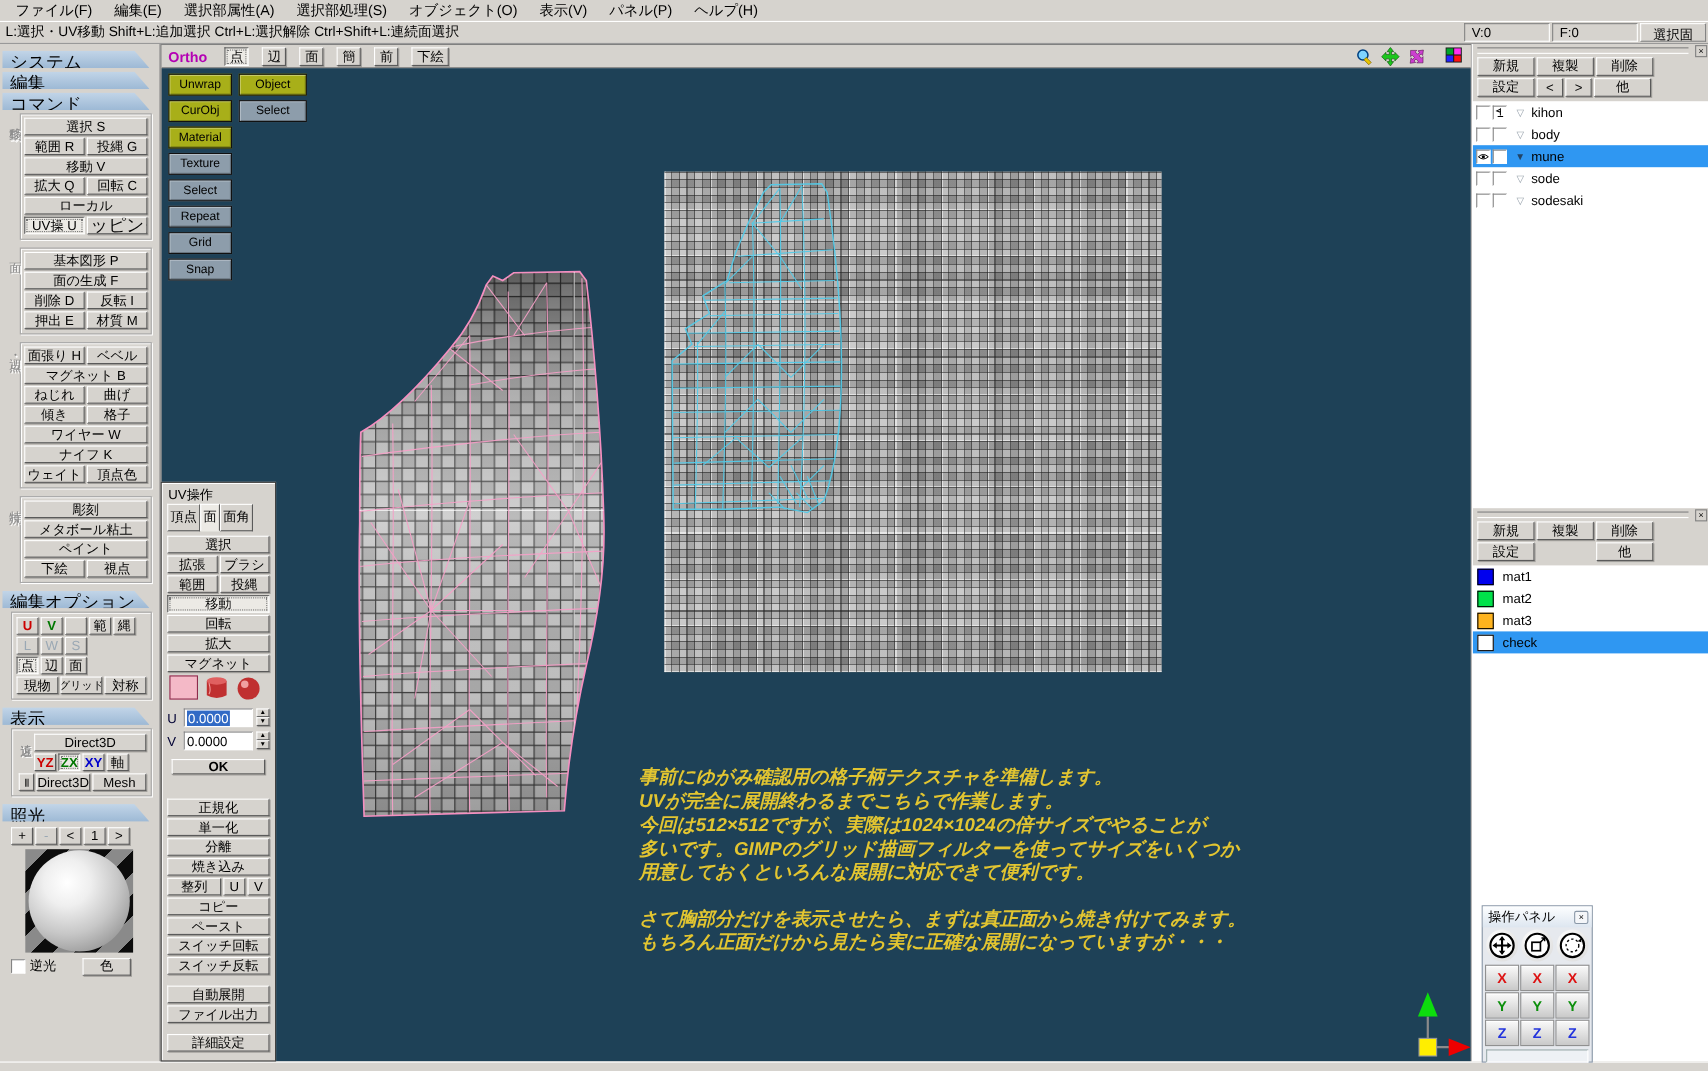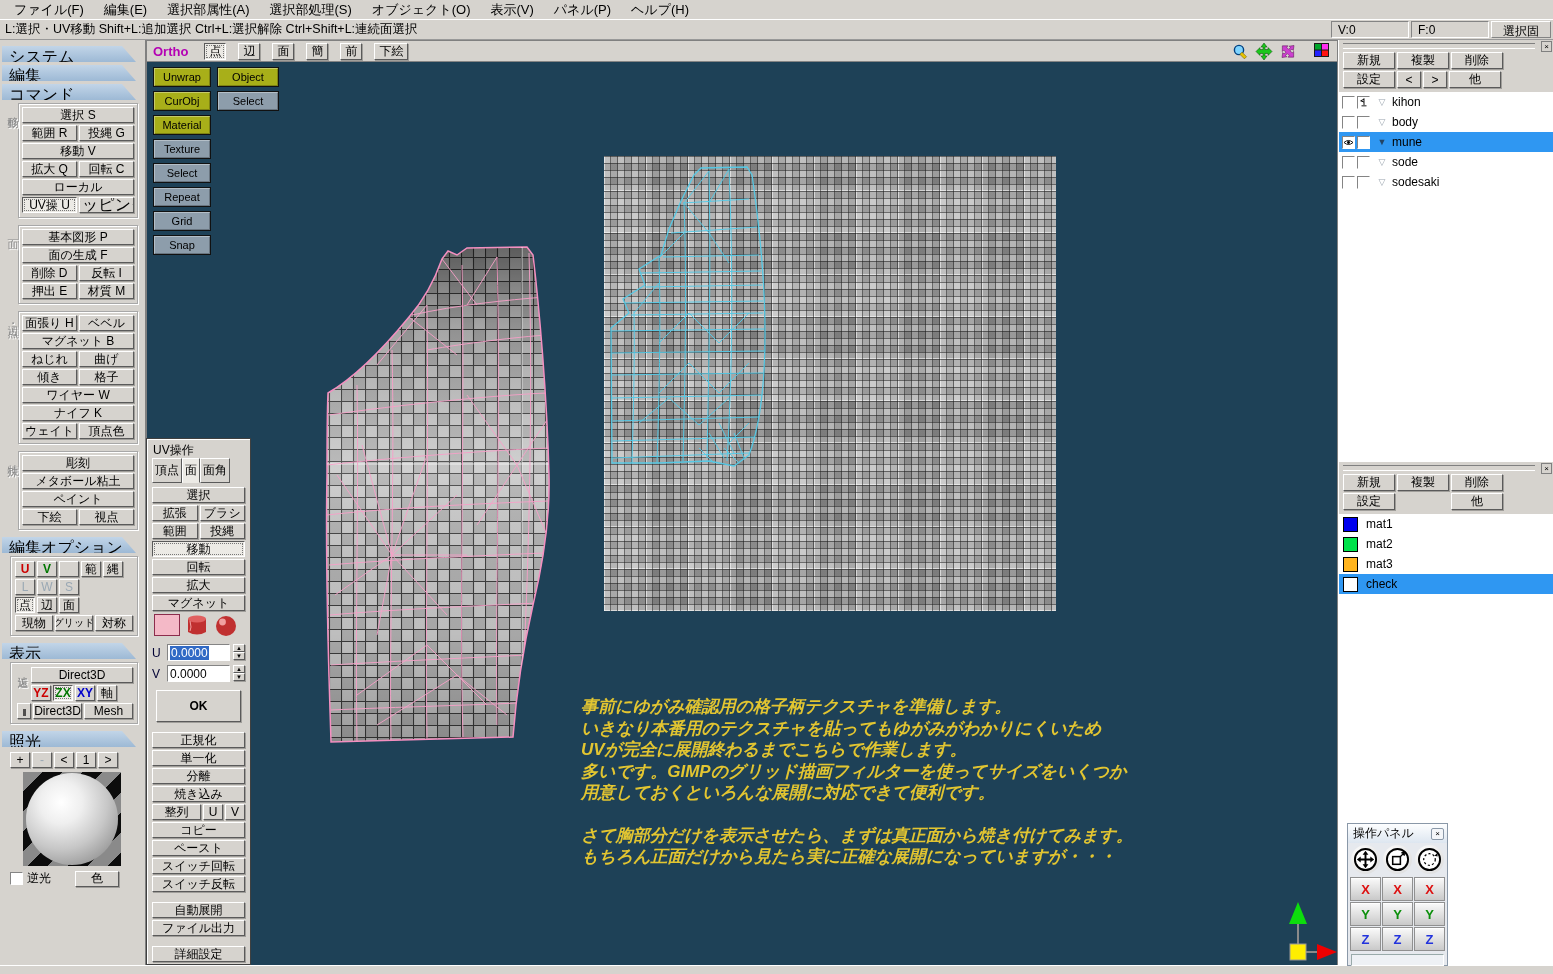--- a/index.html
+++ b/index.html
@@ -65,21 +65,21 @@
 .tab{border:1px solid;border-color:#fff #5a5a5a #5a5a5a #fff;background:#d6d3ce;padding:0 2px;height:25px;font-size:12px;display:flex;align-items:center}
 .tab.active{background:#eceae5;border-bottom-color:#eceae5}
 .maprow{display:flex;gap:4px;justify-content:flex-start;margin:3px 0 6px 2px}
 .mapsq{width:26px;height:22px;background:#f4b9c7;border:1px solid #8c2c4c}
 .spinrow{display:flex;align-items:center;gap:3px;margin-bottom:4px}
 .spinlbl{width:12px;color:#003}
 .field{flex:1;height:17px;background:#fff;border:1px solid;border-color:#848484 #fff #fff #848484;font-size:12px;padding:1px 2px;display:flex;align-items:center}
 .field .selval{background:#316ac5;color:#fff;padding:0 1px}
 .spin{width:12px;height:17px;display:flex;flex-direction:column}
 .spin .b{height:8px;font-size:6px;padding:0}
-.okbtn{height:32px;margin:4px 4px 8px 4px;font-weight:bold}
+.okbtn{height:14px;margin:4px 4px 20px 4px;font-weight:bold}
 .gap8{height:8px}
 
 .rightcol{position:absolute;left:1338px;top:40px;width:215px;height:925px;background:#fff;border-left:1px solid #fff}
 .rpanel-head{background:#d6d3ce;padding:1px 2px 2px 2px;position:relative}
 .grip{height:6px;border-top:1px solid #808080;border-bottom:1px solid #fff;margin:2px 16px 3px 2px}
 .pclose{position:absolute;right:1px;top:1px;width:11px;height:11px;border:1px solid #808080;background:#d6d3ce;font-size:8px;line-height:9px;text-align:center}
 .rbrow{display:flex;gap:2px;margin:0 0 2px 2px}
 .rb{width:52px;height:17px}
 .rb.sm{width:24px}
 .rlist{background:#fff}
@@ -396,22 +396,22 @@
           <path d="M110,105 C150,98 200,92 230,90"></path>
           <path d="M75,310 L20,230 M75,310 L45,200 M75,310 L110,210 M75,310 L140,250 M75,310 L150,310 M75,310 L130,370 M75,310 L60,390 M75,310 L18,350"></path>
           <path d="M200,220 L150,150 M200,220 L240,160 M200,220 L160,280 M200,220 L230,290"></path>
           <path d="M40,450 L110,400 M110,400 L170,460 M60,480 L140,430 M140,430 L190,470"></path>
           <path d="M92,72 L140,110 M60,120 L110,60 M125,14 L160,60 M180,12 L150,60"></path>
         </g>
       </svg>
 
       <div class="note">
         <div>事前にゆがみ確認用の格子柄テクスチャを準備します。</div>
-        <div>いきなり本番用のテクスチャを貼ってもゆがみがわかりにくいため</div>
         <div>UVが完全に展開終わるまでこちらで作業します。</div>
+        <div>今回は512×512ですが、実際は1024×1024の倍サイズでやることが</div>
         <div>多いです。GIMPのグリッド描画フィルターを使ってサイズをいくつか</div>
         <div>用意しておくといろんな展開に対応できて便利です。</div>
         <div class="p2">さて胸部分だけを表示させたら、まずは真正面から焼き付けてみます。</div>
         <div>もちろん正面だけから見たら実に正確な展開になっていますが・・・</div>
       </div>
 
       <div class="ovl">
         <span class="ob olive">Unwrap</span>
         <span class="ob olive">Object</span>
         <span class="ob olive">CurObj</span>

